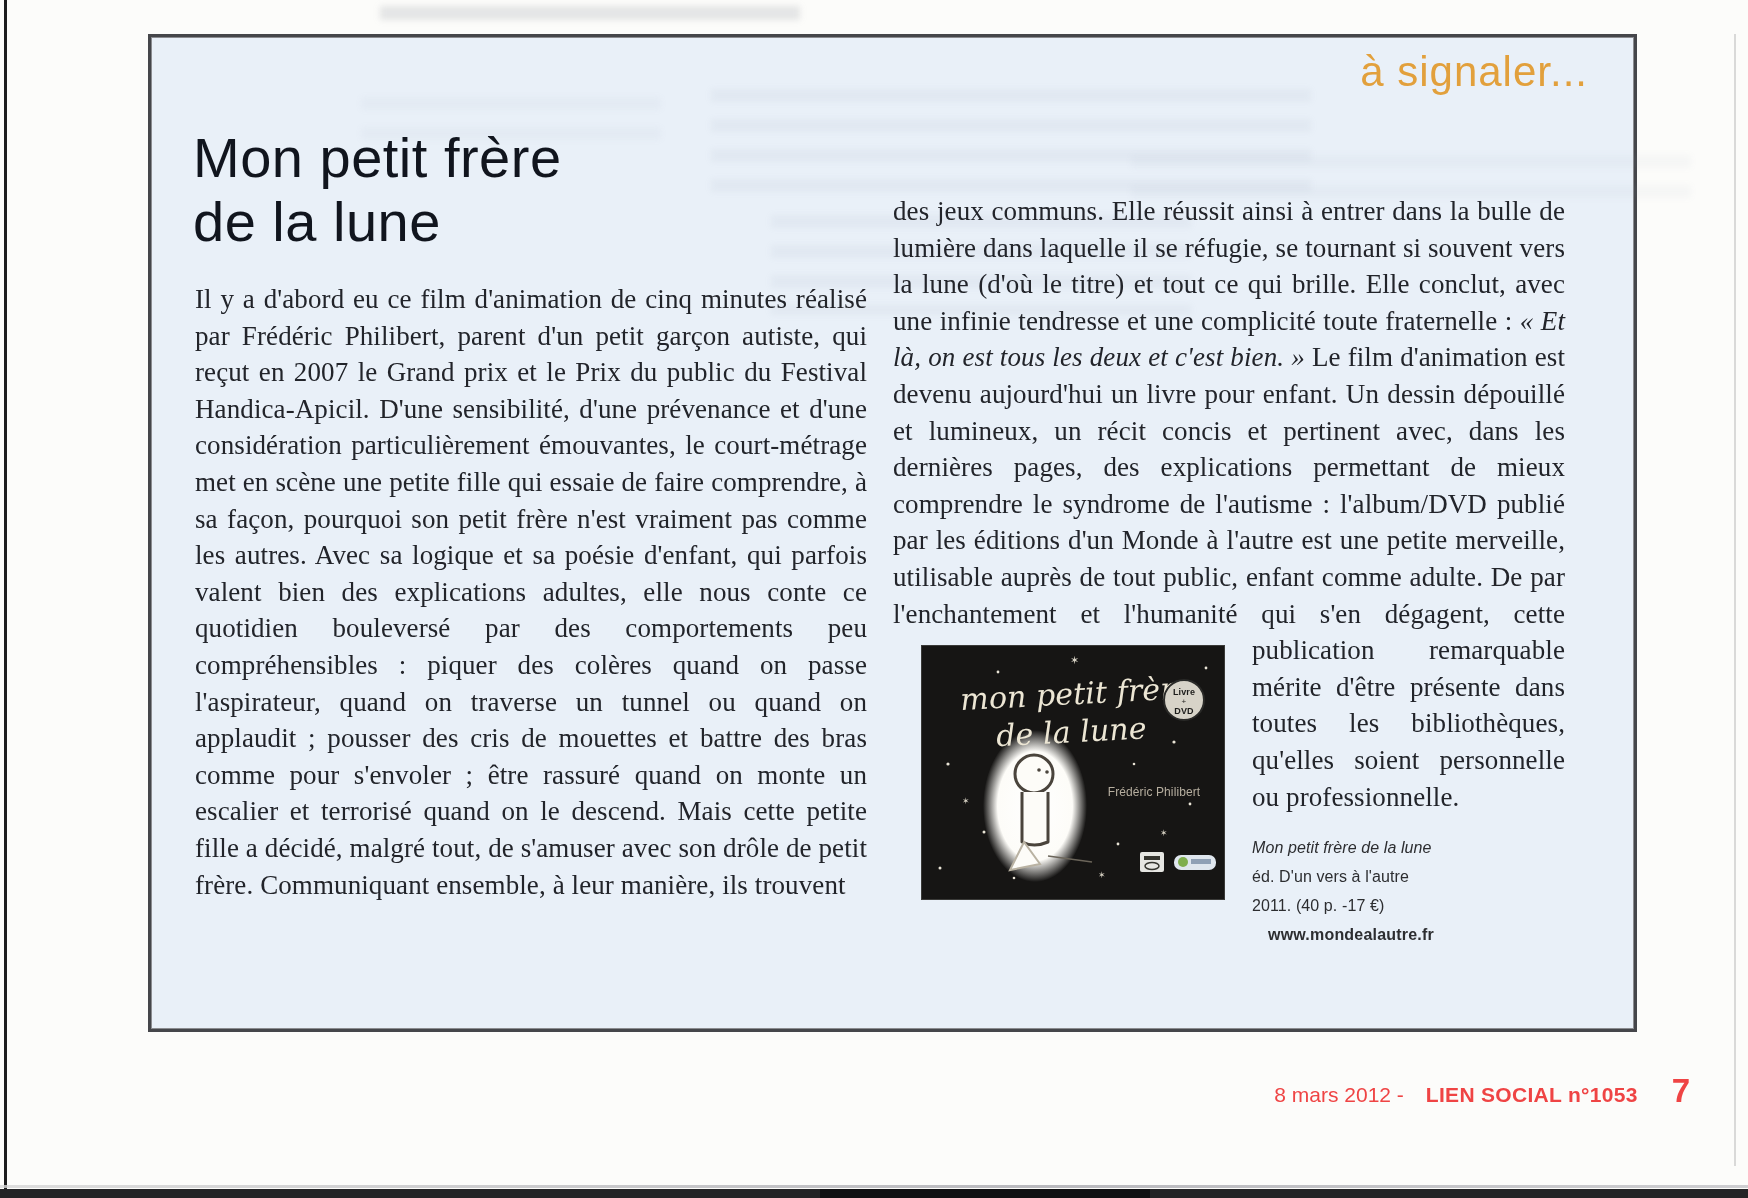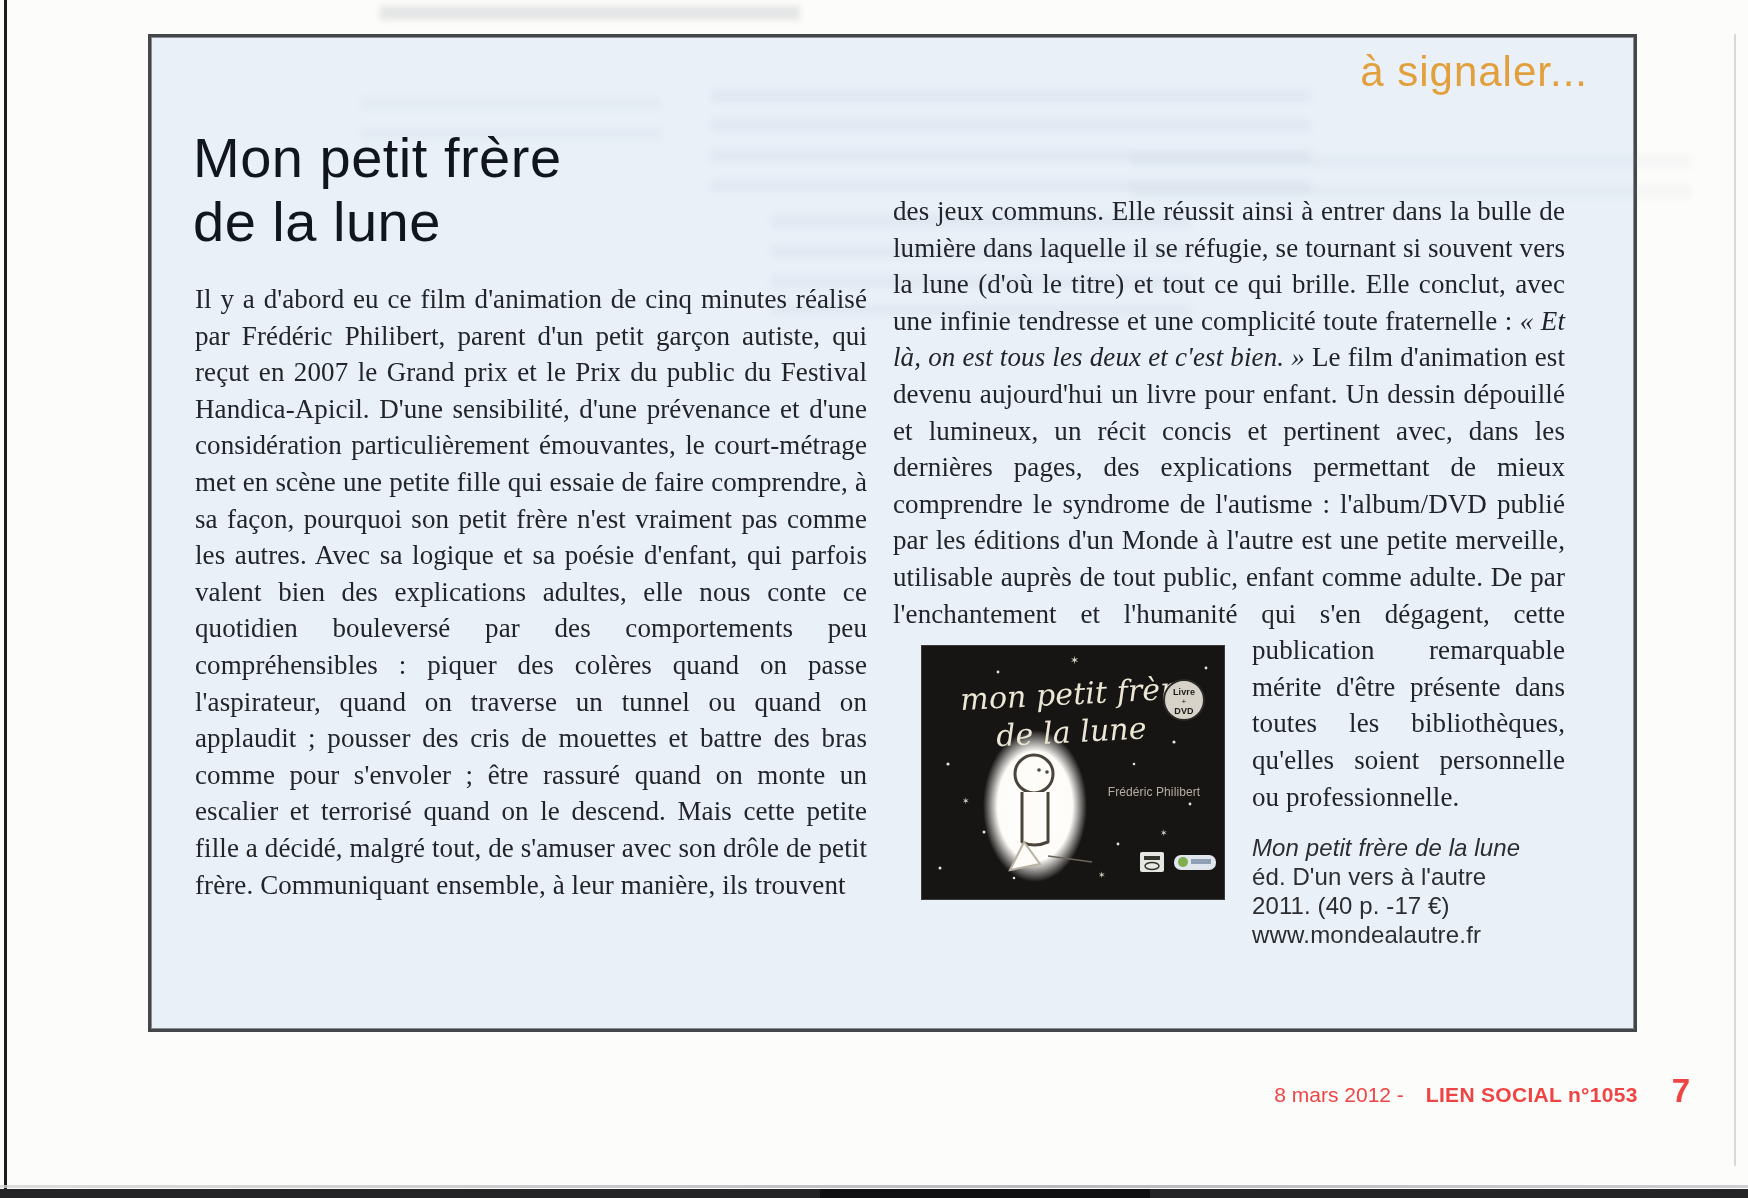--- a/index.html
+++ b/index.html
@@ -75,25 +75,25 @@
     position:relative;
     background:#151413;
     box-shadow:0 0 0 1px #3a3a38;
   }
   .cover-svg { position:absolute; inset:0; }
 
   
   .book-caption {
     margin-left:359px; margin-top:18px;
     font-family:"Liberation Sans", sans-serif;
-    font-size:24px; line-height:29px;
+    font-size:16px; line-height:29px;
     color:#2c2d30; text-align:left;
   }
   .caption-title { font-style:italic; }
-  .caption-url   { font-weight:400; letter-spacing:.2px; }
+  .caption-url   { font-weight:700; letter-spacing:.2px;margin-left:16px; }
 
   
   .page-footer {
     position:absolute; right:58px; top:1072px;
     display:flex; align-items:baseline; gap:22px;
     font-family:"Liberation Sans", sans-serif;
     color:#ef4444;
   }
   .footer-date     { font-size:21px; font-weight:400; }
   .footer-magazine { font-size:21px; font-weight:700; letter-spacing:.3px; }

